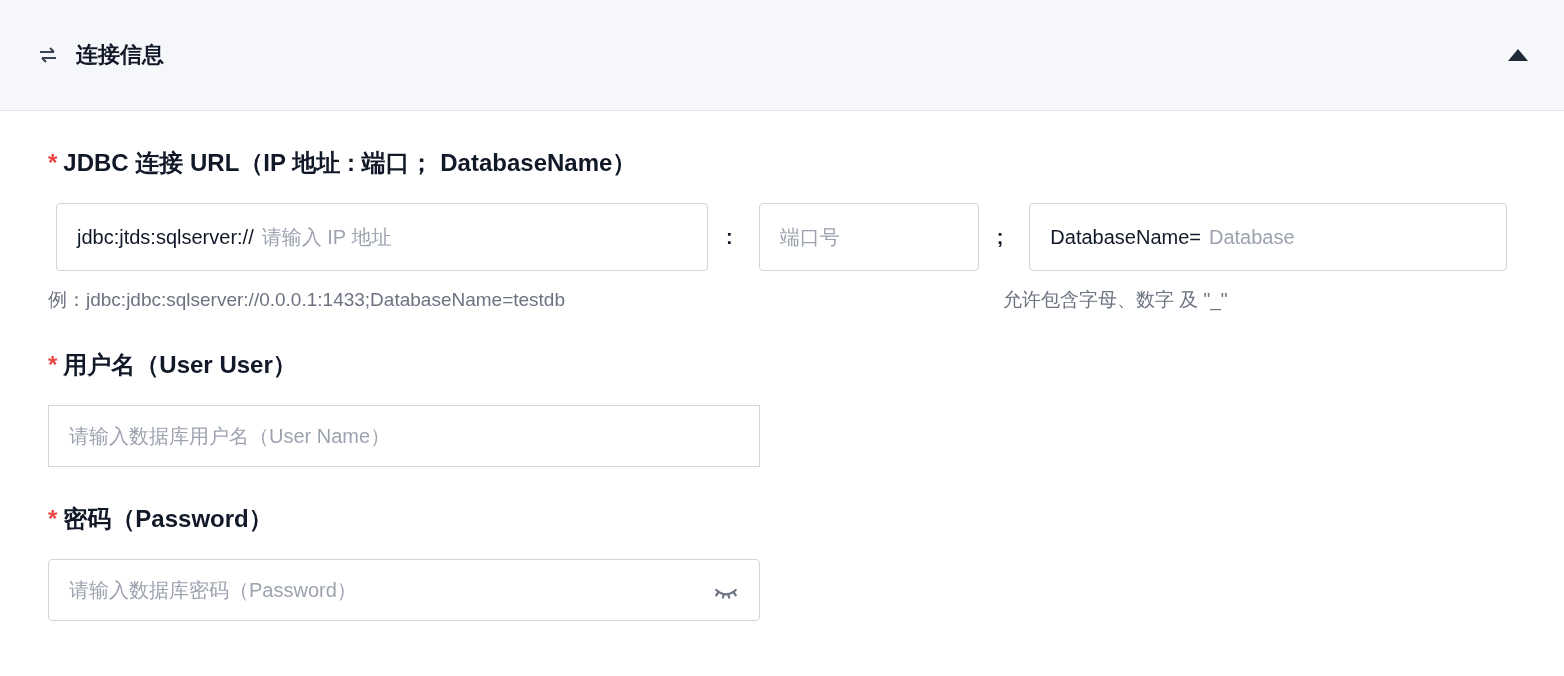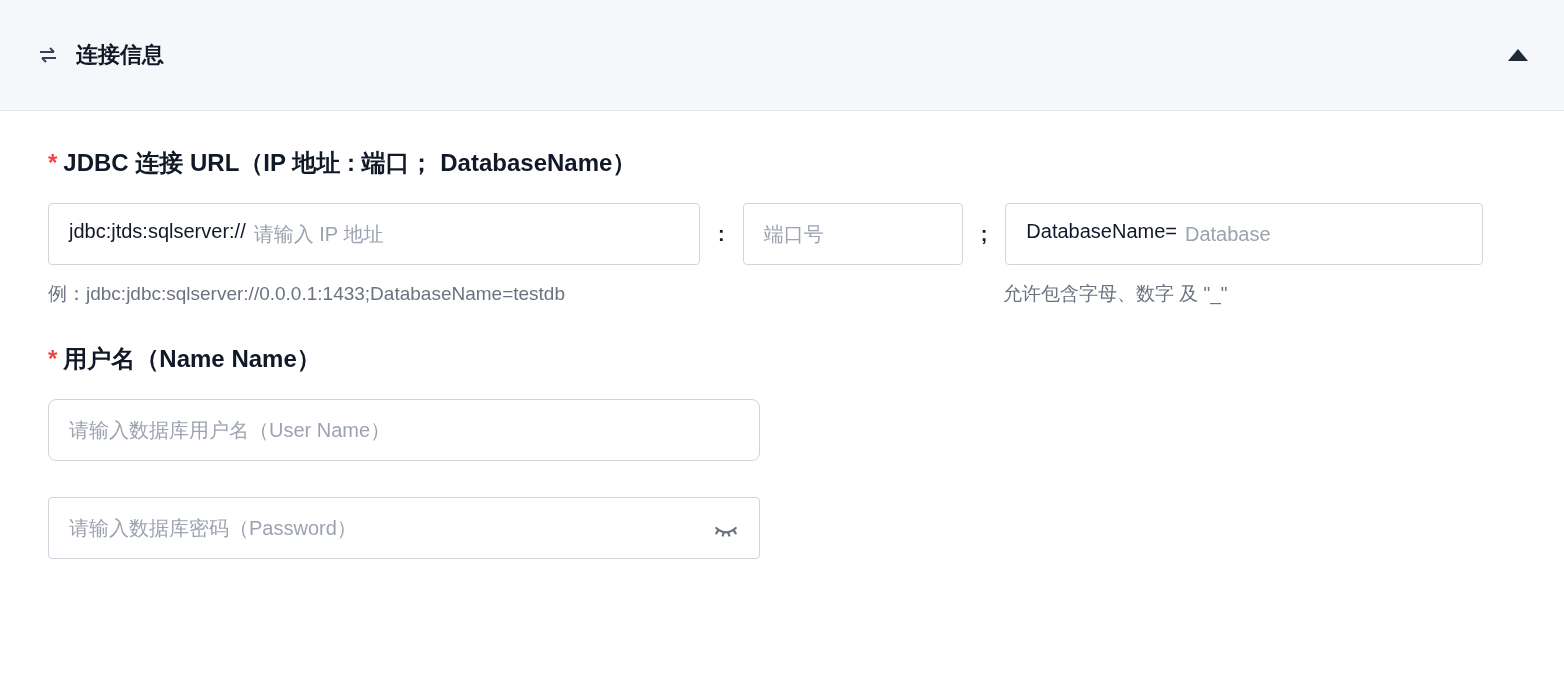--- a/index.html
+++ b/index.html
@@ -64,24 +64,26 @@
       margin-right: 6px;
     }
     .input-row {
       display: flex;
       align-items: center;
       gap: 0;
     }
     .input-box {
       border: 1px solid #d1d5db;
       border-radius: 4px;
-      padding: 16px 20px;
-      font-size: 20px;
-      display: flex;
+      padding: 33px 20px;
+      font-size: 20px;
+      display: flex;
+      align-items: center;
       height: 62px;
+      margin-left: 8px;
     }
     .input-prefix {
       color: #111827;
       white-space: nowrap;
       margin-right: 8px;
     }
     .text-input {
       border: none;
       outline: none;
       font-size: 20px;
@@ -104,21 +106,21 @@
     }
     .port-box {
       width: 220px;
     }
     .db-box {
       width: 478px;
     }
     .single-input {
       width: 712px;
       border: 1px solid #d1d5db;
-      border-radius: 8px;
+      border-radius: 0;
       padding: 16px 20px;
       font-size: 20px;
       outline: none;
       font-family: inherit;
       color: #111827;
       height: 62px;
     }
     .single-input::placeholder {
       color: #9ca3af;
     }
@@ -204,26 +206,29 @@
         </div>
       </div>
       <div class="hint-row">
         <div class="hint-left">例：jdbc:jdbc:sqlserver://0.0.0.1:1433;DatabaseName=testdb</div>
         <div class="hint-right">允许包含字母、数字 及 "_"</div>
       </div>
     </div>
 
     <div class="field-group">
       <label class="field-label">
-        <span class="required-star">*</span><span>用户名（Name Name）</span>
+        <span class="required-star">*</span><span>用户名（User User）</span>
       </label>
       <input type="text" class="single-input" placeholder="请输入数据库用户名（User Name）" style="">
     </div>
 
     <div class="field-group">
+      <label class="field-label">
+        <span class="required-star">*</span><span>密码（Password）</span>
+      </label>
       <div class="password-wrapper">
         <input type="password" class="password-input" placeholder="请输入数据库密码（Password）" style="">
         <span class="eye-icon">
           <svg width="26" height="26" viewBox="0 0 24 24" fill="none" stroke="#6b7280" stroke-width="2" stroke-linecap="round">
             <path d="M3 12 Q12 20 21 12"></path>
             <line x1="5" y1="14" x2="3" y2="17"></line>
             <line x1="10" y1="16" x2="9" y2="19"></line>
             <line x1="14" y1="16" x2="15" y2="19"></line>
             <line x1="19" y1="14" x2="21" y2="17"></line>
           </svg>

